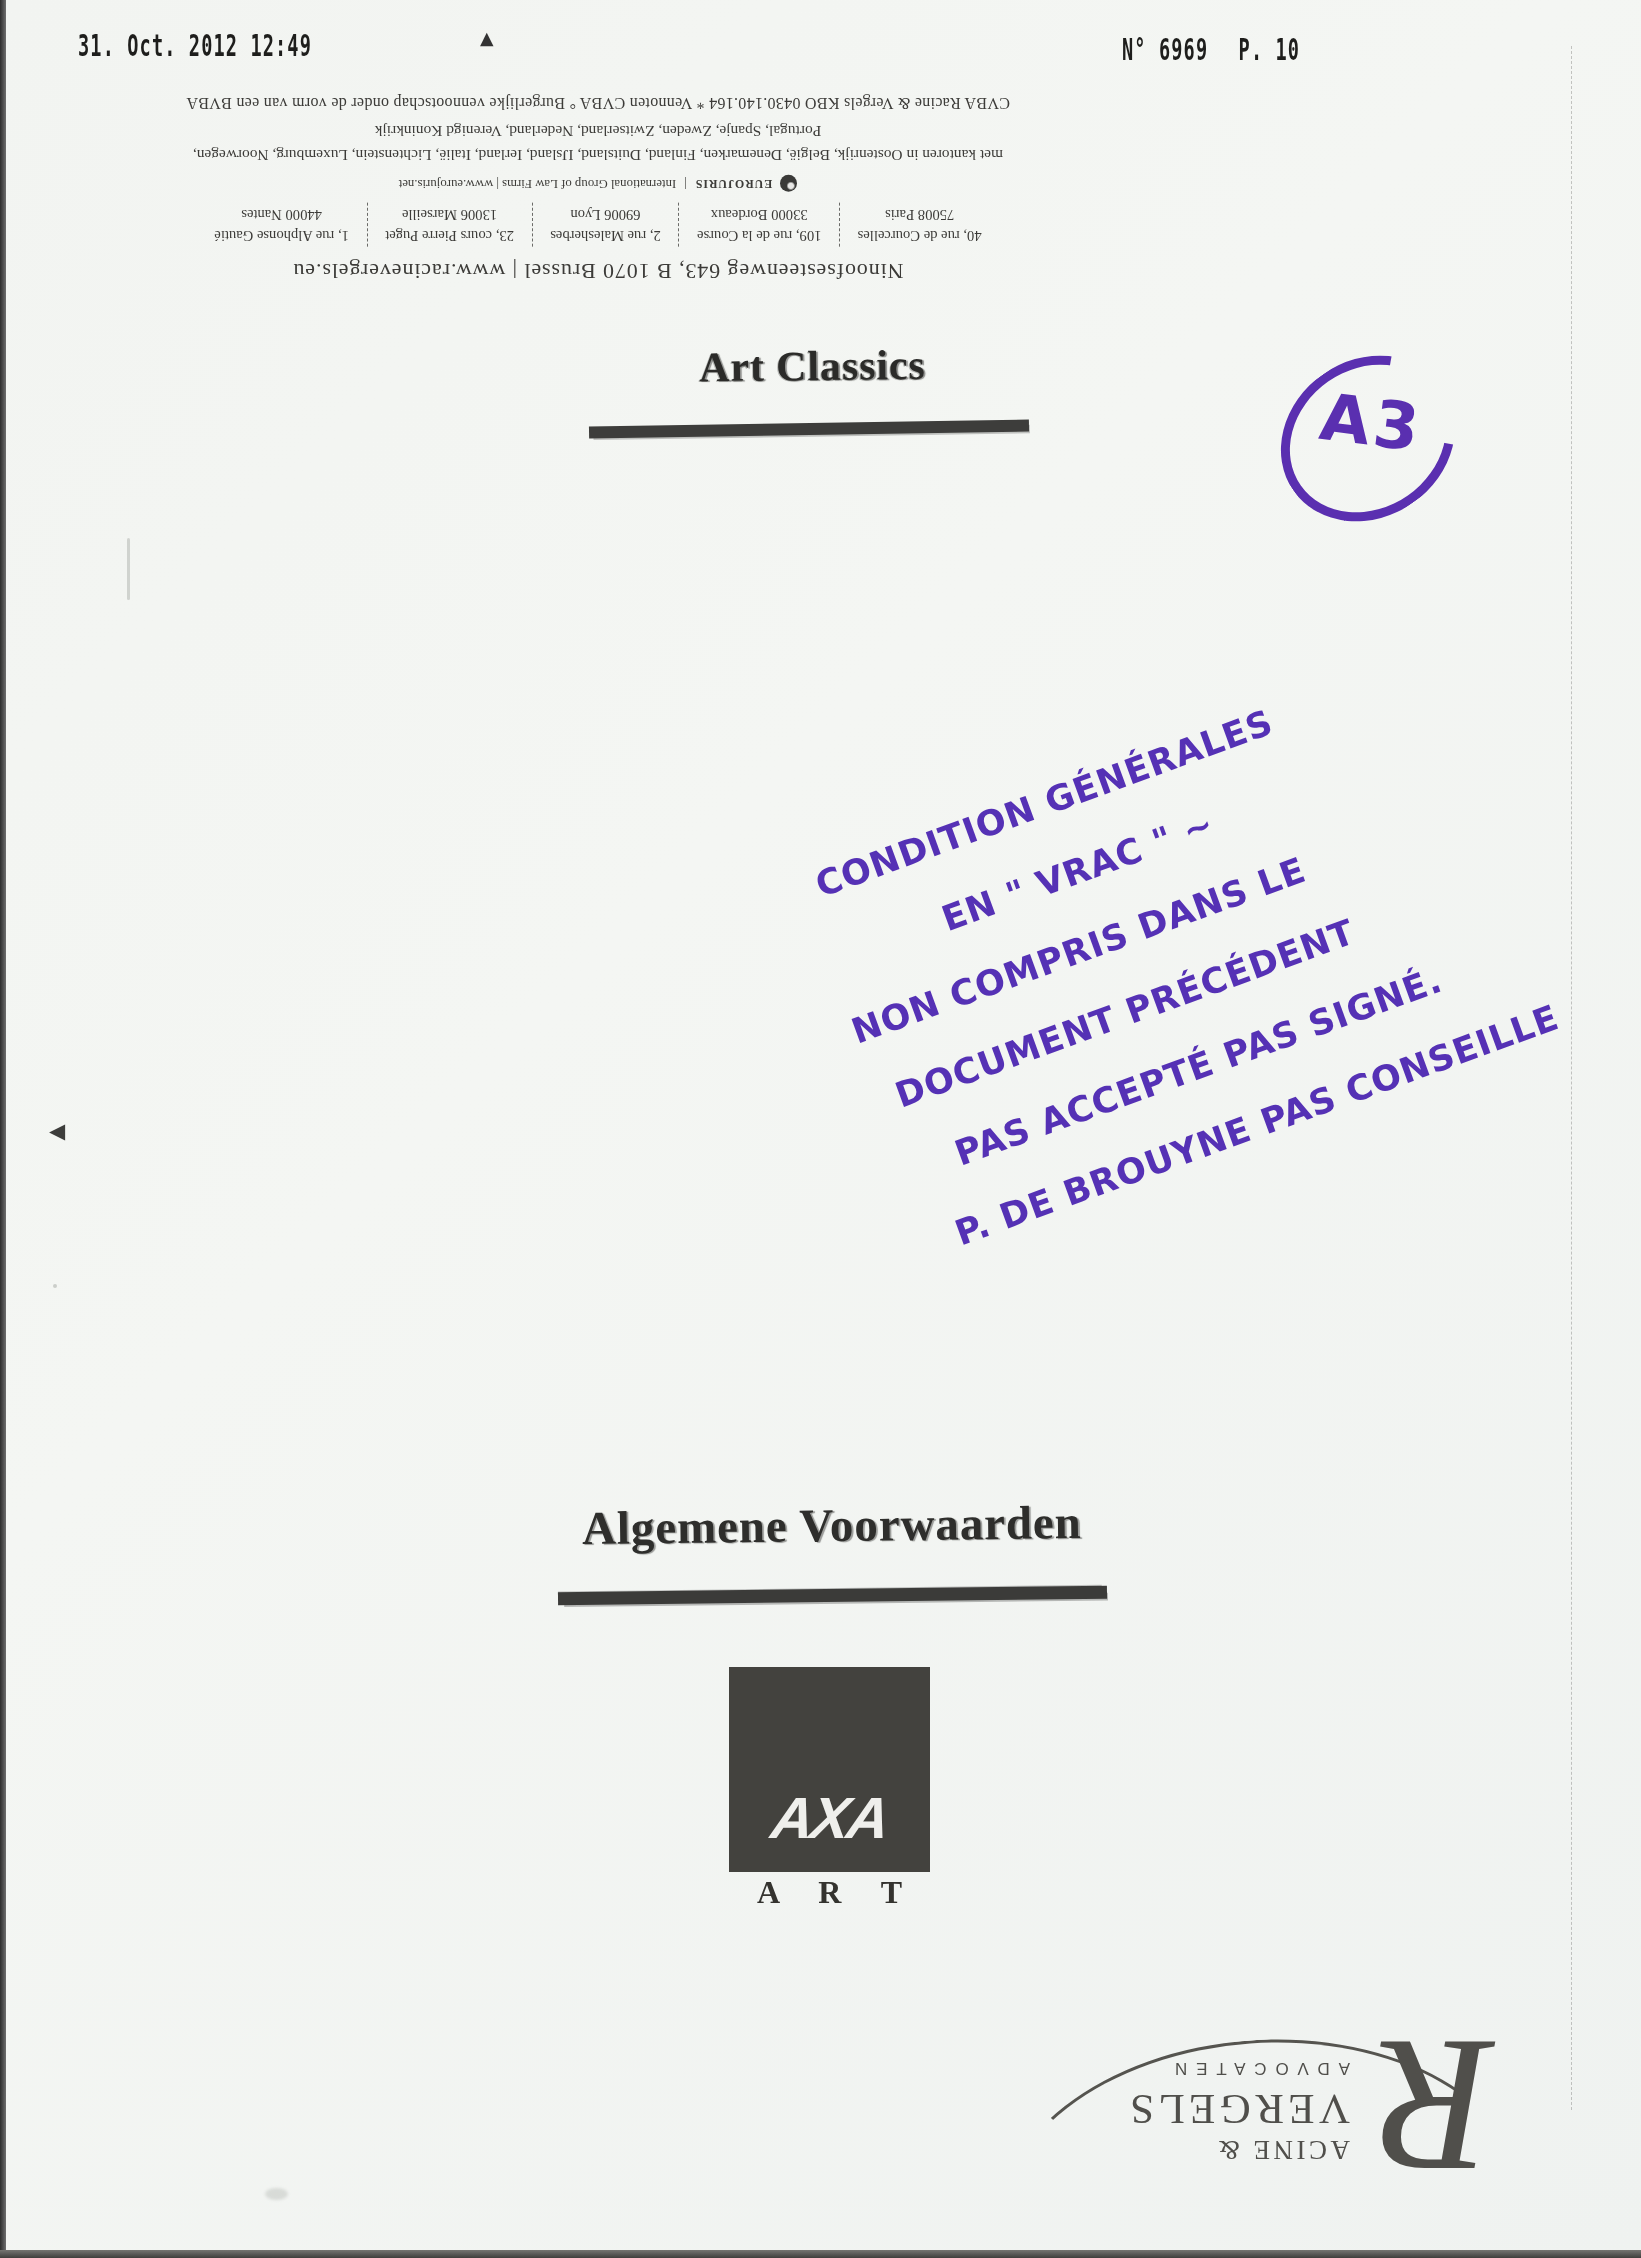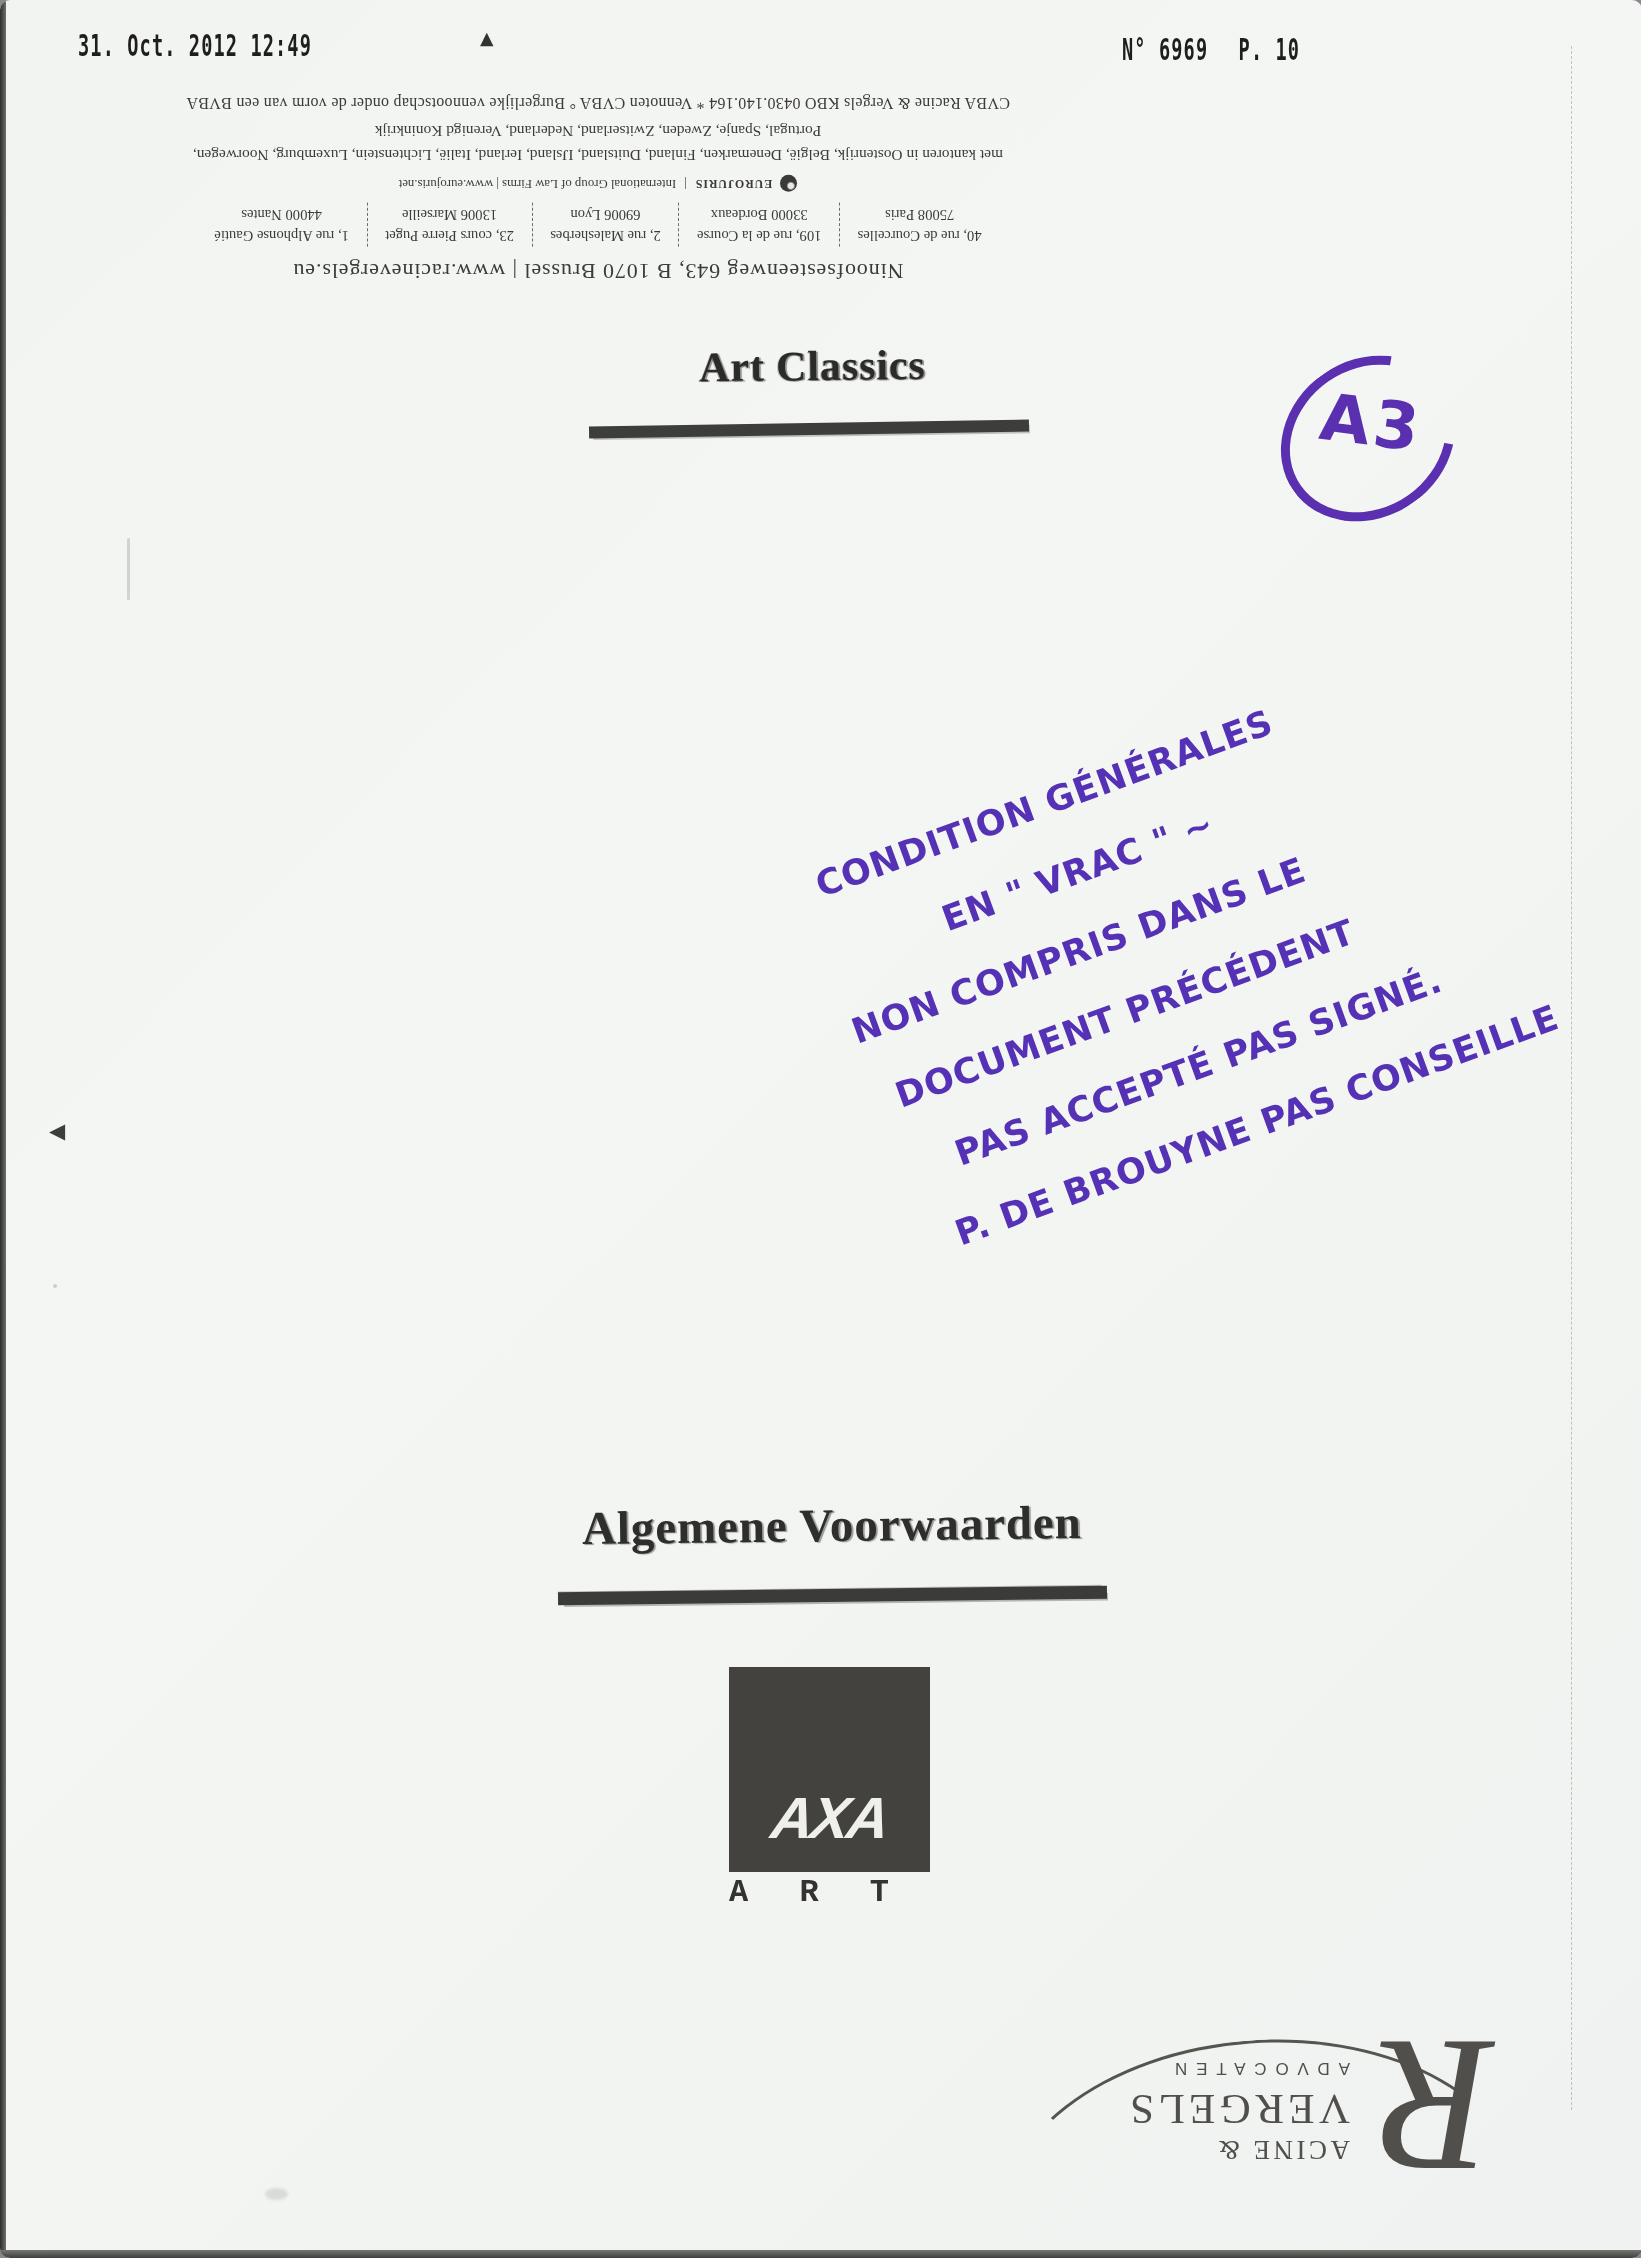--- a/index.html
+++ b/index.html
@@ -1,19 +1,19 @@
 <!DOCTYPE html>
 <html style="font-size:14px"><head>
 <meta charset="utf-8">
 <style>
   html,body{margin:0;padding:0;background:#888;}
   .page{
     position:relative;width:1642px;height:2258px;overflow:hidden;
     background:linear-gradient(135deg,#f2f4f1 0%,#f4f6f3 40%,#eff2f0 100%);
-    font-family:"Liberation Serif",serif;color:#3a3a38;border-radius:10px;
+    font-family:"Liberation Serif",serif;color:#3a3a38;
   }
   .abs{position:absolute;}
   
   .edge-left{left:0;top:0;width:6.2px;height:2258px;background:linear-gradient(to right,#2c2c2c,#6f6f6f);}
   .edge-bottom{left:0;bottom:0;width:1642px;height:8px;background:linear-gradient(to top,#3f3f3d,#757572);}
   .dash-line-right{left:1571px;top:46px;height:2064px;border-left:1.8px dashed #8f8f8d;opacity:.5;}
   .speck{background:#b9bdb8;border-radius:50%;}
   
   .fax-text{font-family:"DejaVu Sans Mono",monospace;font-weight:bold;font-size:30px;
     color:#1e1e1c;letter-spacing:1.8px;transform:scaleX(.62);transform-origin:left top;white-space:nowrap;}
@@ -57,21 +57,21 @@
   
   .alg-title{left:582px;top:1498px;font-size:47px;font-weight:bold;letter-spacing:0.9px;color:#2e2e2c;
     transform:rotate(-.7deg);text-shadow:1.8px 0.9px 0.9px rgba(45,45,43,.45);white-space:nowrap;}
   .alg-underline{left:558px;top:1589px;width:549px;height:13.2px;background:#3b3b39;transform:rotate(-.7deg);
     box-shadow:3.5px 4.4px 0 -2.6px rgba(70,70,68,.35),-2.6px -3.5px 0 -2.6px rgba(70,70,68,.3);}
   
   .axa-square{left:729px;top:1667px;width:201px;height:205px;background:#43423e;}
   .axa-word{position:absolute;bottom:21px;left:0;width:100%;text-align:center;
     font-family:"Liberation Sans",sans-serif;font-style:italic;font-weight:bold;font-size:58px;
     color:#efefec;transform:skewX(-8deg);letter-spacing:-2.6px;}
-  .axa-art{left:729px;top:1874px;width:217px;font-family:Liberation Mono, monospace;
+  .axa-art{left:729px;top:1874px;width:217px;text-align:center;font-family:Liberation Serif, serif;
     font-weight:bold;font-size:32px;letter-spacing:16px;color:#34332f;}
   
   .rv-logo{left:1013px;top:1990px;width:476px;height:187px;transform:rotate(180deg);color:#504f4b;}
   .rv-arc{position:absolute;left:-41px;top:-222px;width:529px;height:353px;border:3.5px solid transparent;
     border-bottom:3.5px solid #55544f;border-radius:50%;transform:rotate(-4deg);}
   .rv-r{position:absolute;left:-5.3px;top:-25px;font-size:192px;font-style:italic;line-height:1;}
   .rv-text{position:absolute;left:139px;top:12.4px;}
   .rv-line1{font-size:27px;letter-spacing:3.5px;}
   .rv-line2{font-size:43px;letter-spacing:4.4px;}
   .rv-sub{font-family:"Liberation Sans",sans-serif;font-size:17px;letter-spacing:8.8px;margin-top:7px;}

